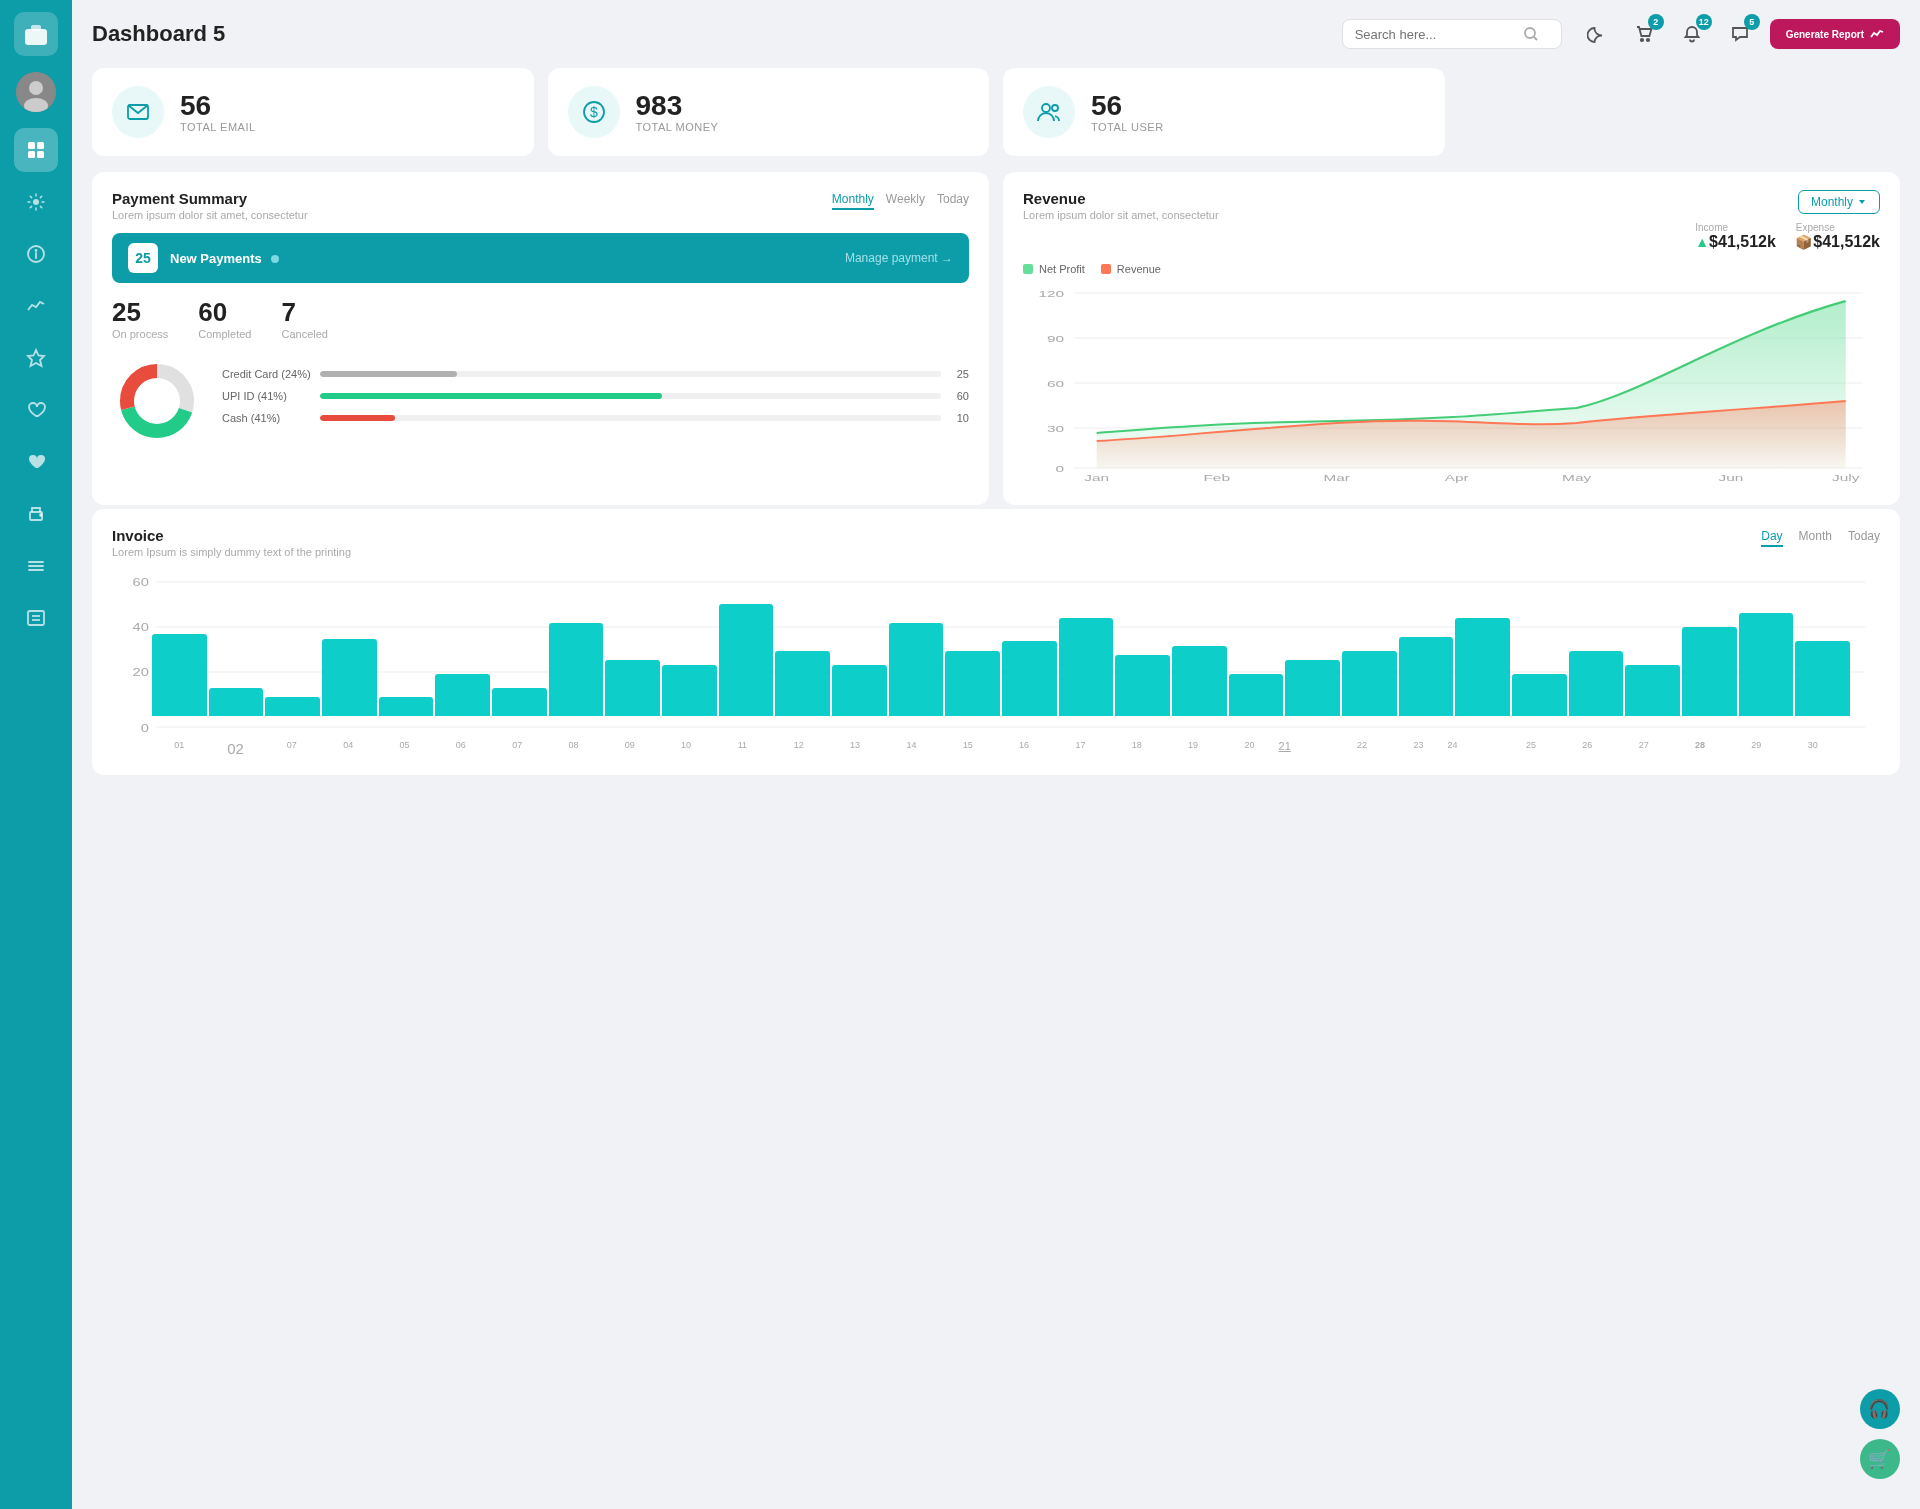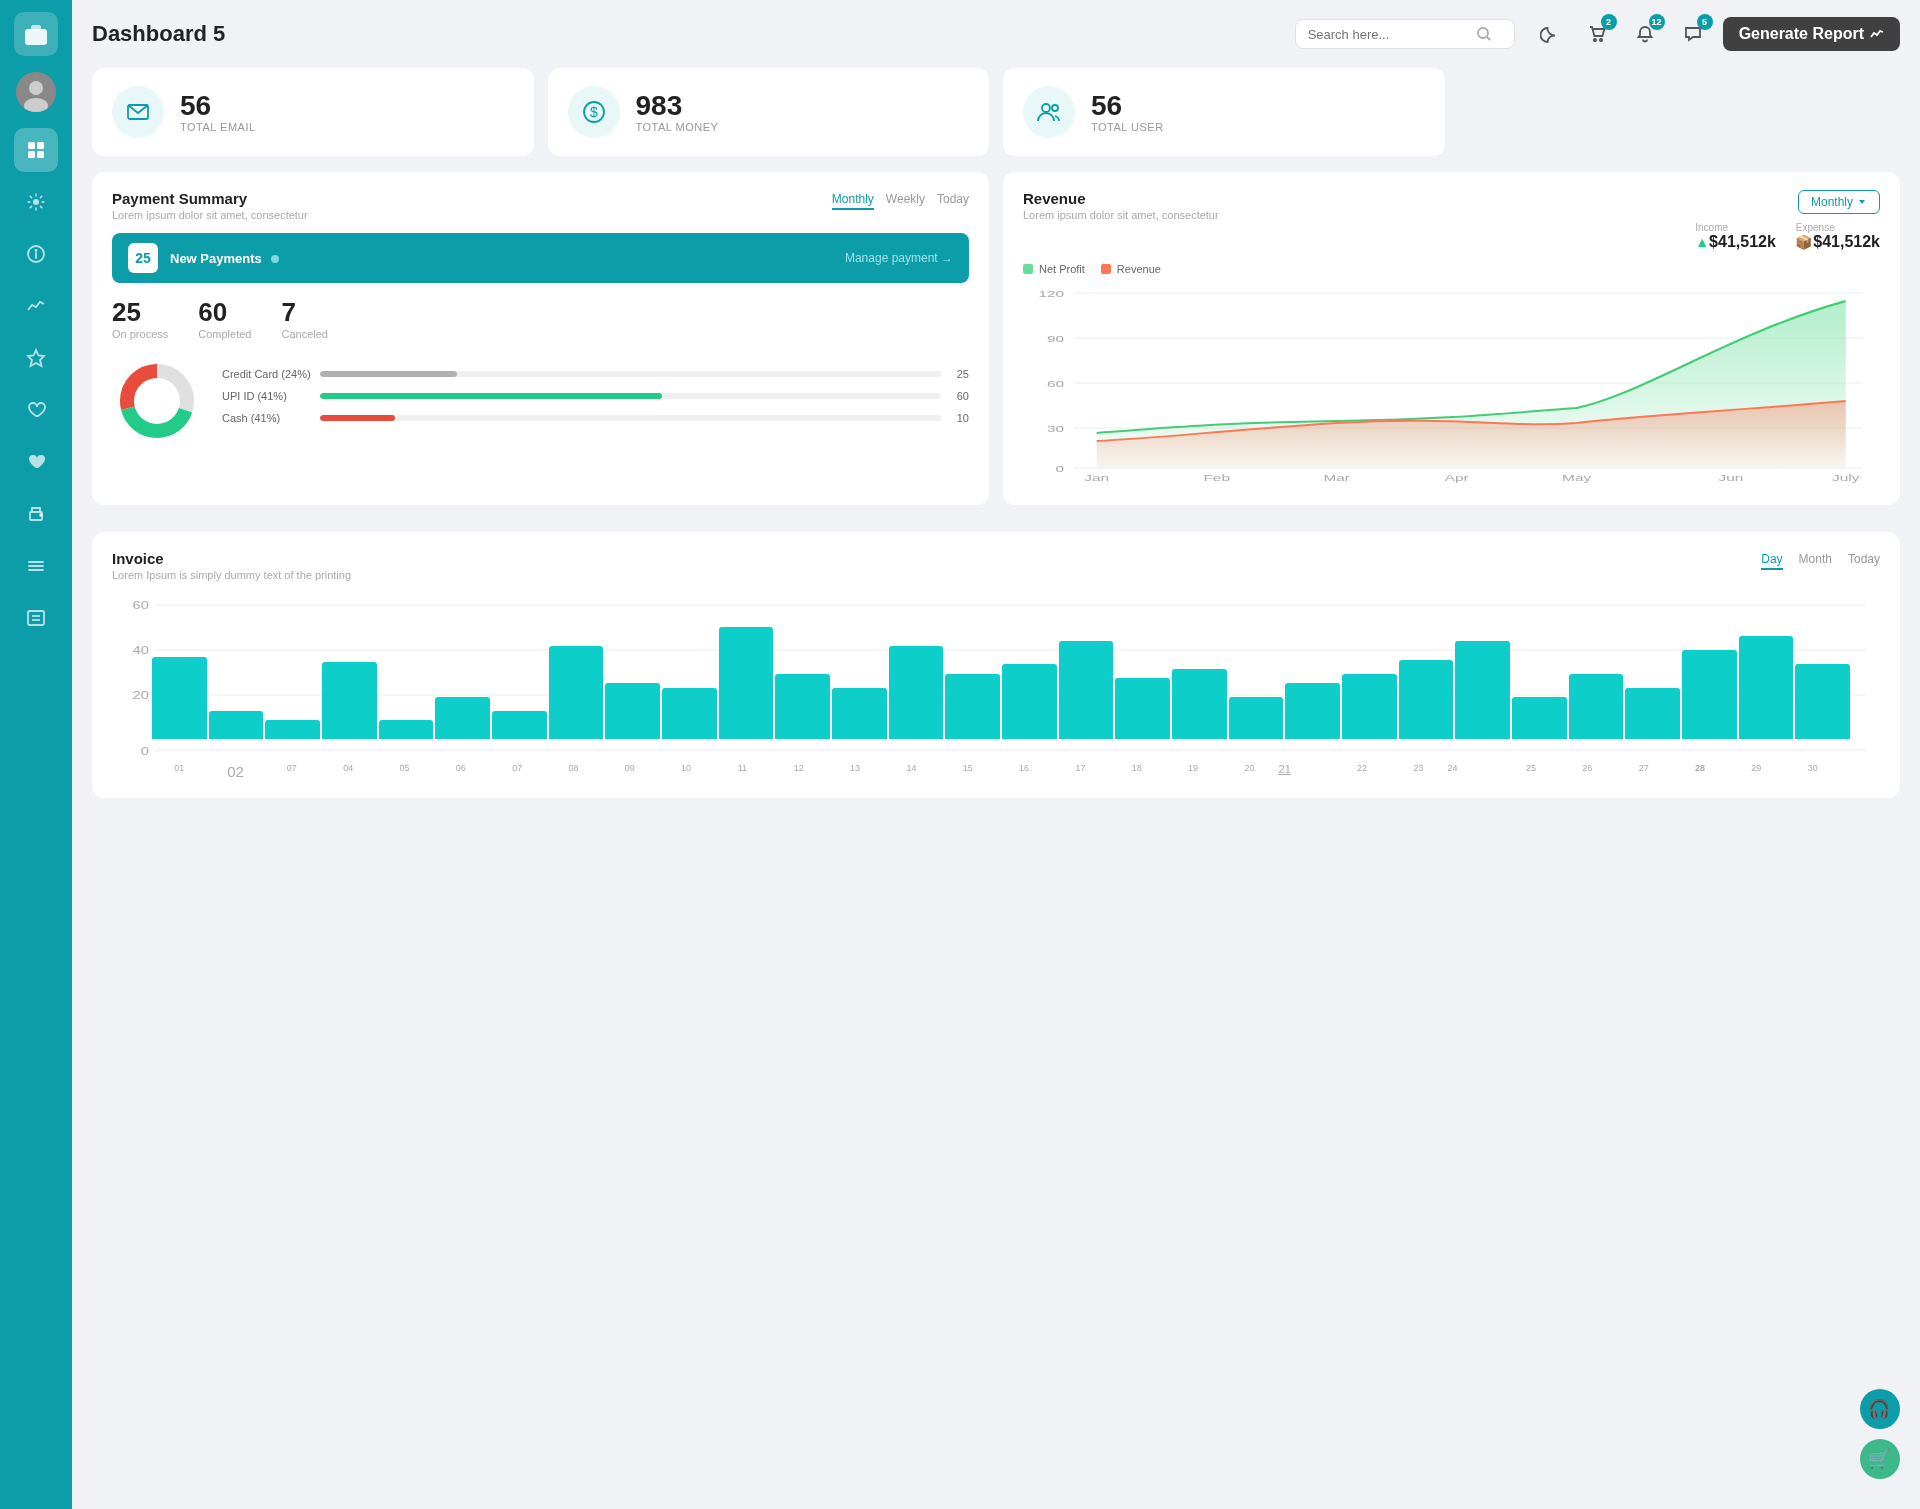--- a/index.html
+++ b/index.html
@@ -100,26 +100,26 @@
       top: -2px; right: -2px;
       background: #0d9da8;
       color: white;
       font-size: 9px;
       width: 16px; height: 16px;
       border-radius: 50%;
       display: flex; align-items: center; justify-content: center;
       font-weight: 700;
     }
     .generate-btn {
-      background: #404040;
+      background: #be185d;
       color: white;
       border: none;
       border-radius: 8px;
       padding: 8px 16px;
-      font-size: 16px;
+      font-size: 10px;
       font-weight: 600;
       cursor: pointer;
       display: flex;
       align-items: center;
       gap: 6px;
     }
 
     
     .stats-row {
       display: grid;
@@ -155,21 +155,21 @@
       color: #999;
       text-transform: uppercase;
       letter-spacing: 0.5px;
     }
 
     
     .middle-row {
       display: grid;
       grid-template-columns: 1fr 1fr;
       gap: 14px;
-      margin-bottom: 27px;
+      margin-bottom: 4px;
     }
 
     .card {
       background: white;
       border-radius: 12px;
       padding: 18px 20px;
     }
     .card-title {
       font-size: 15px;
       font-weight: 700;

